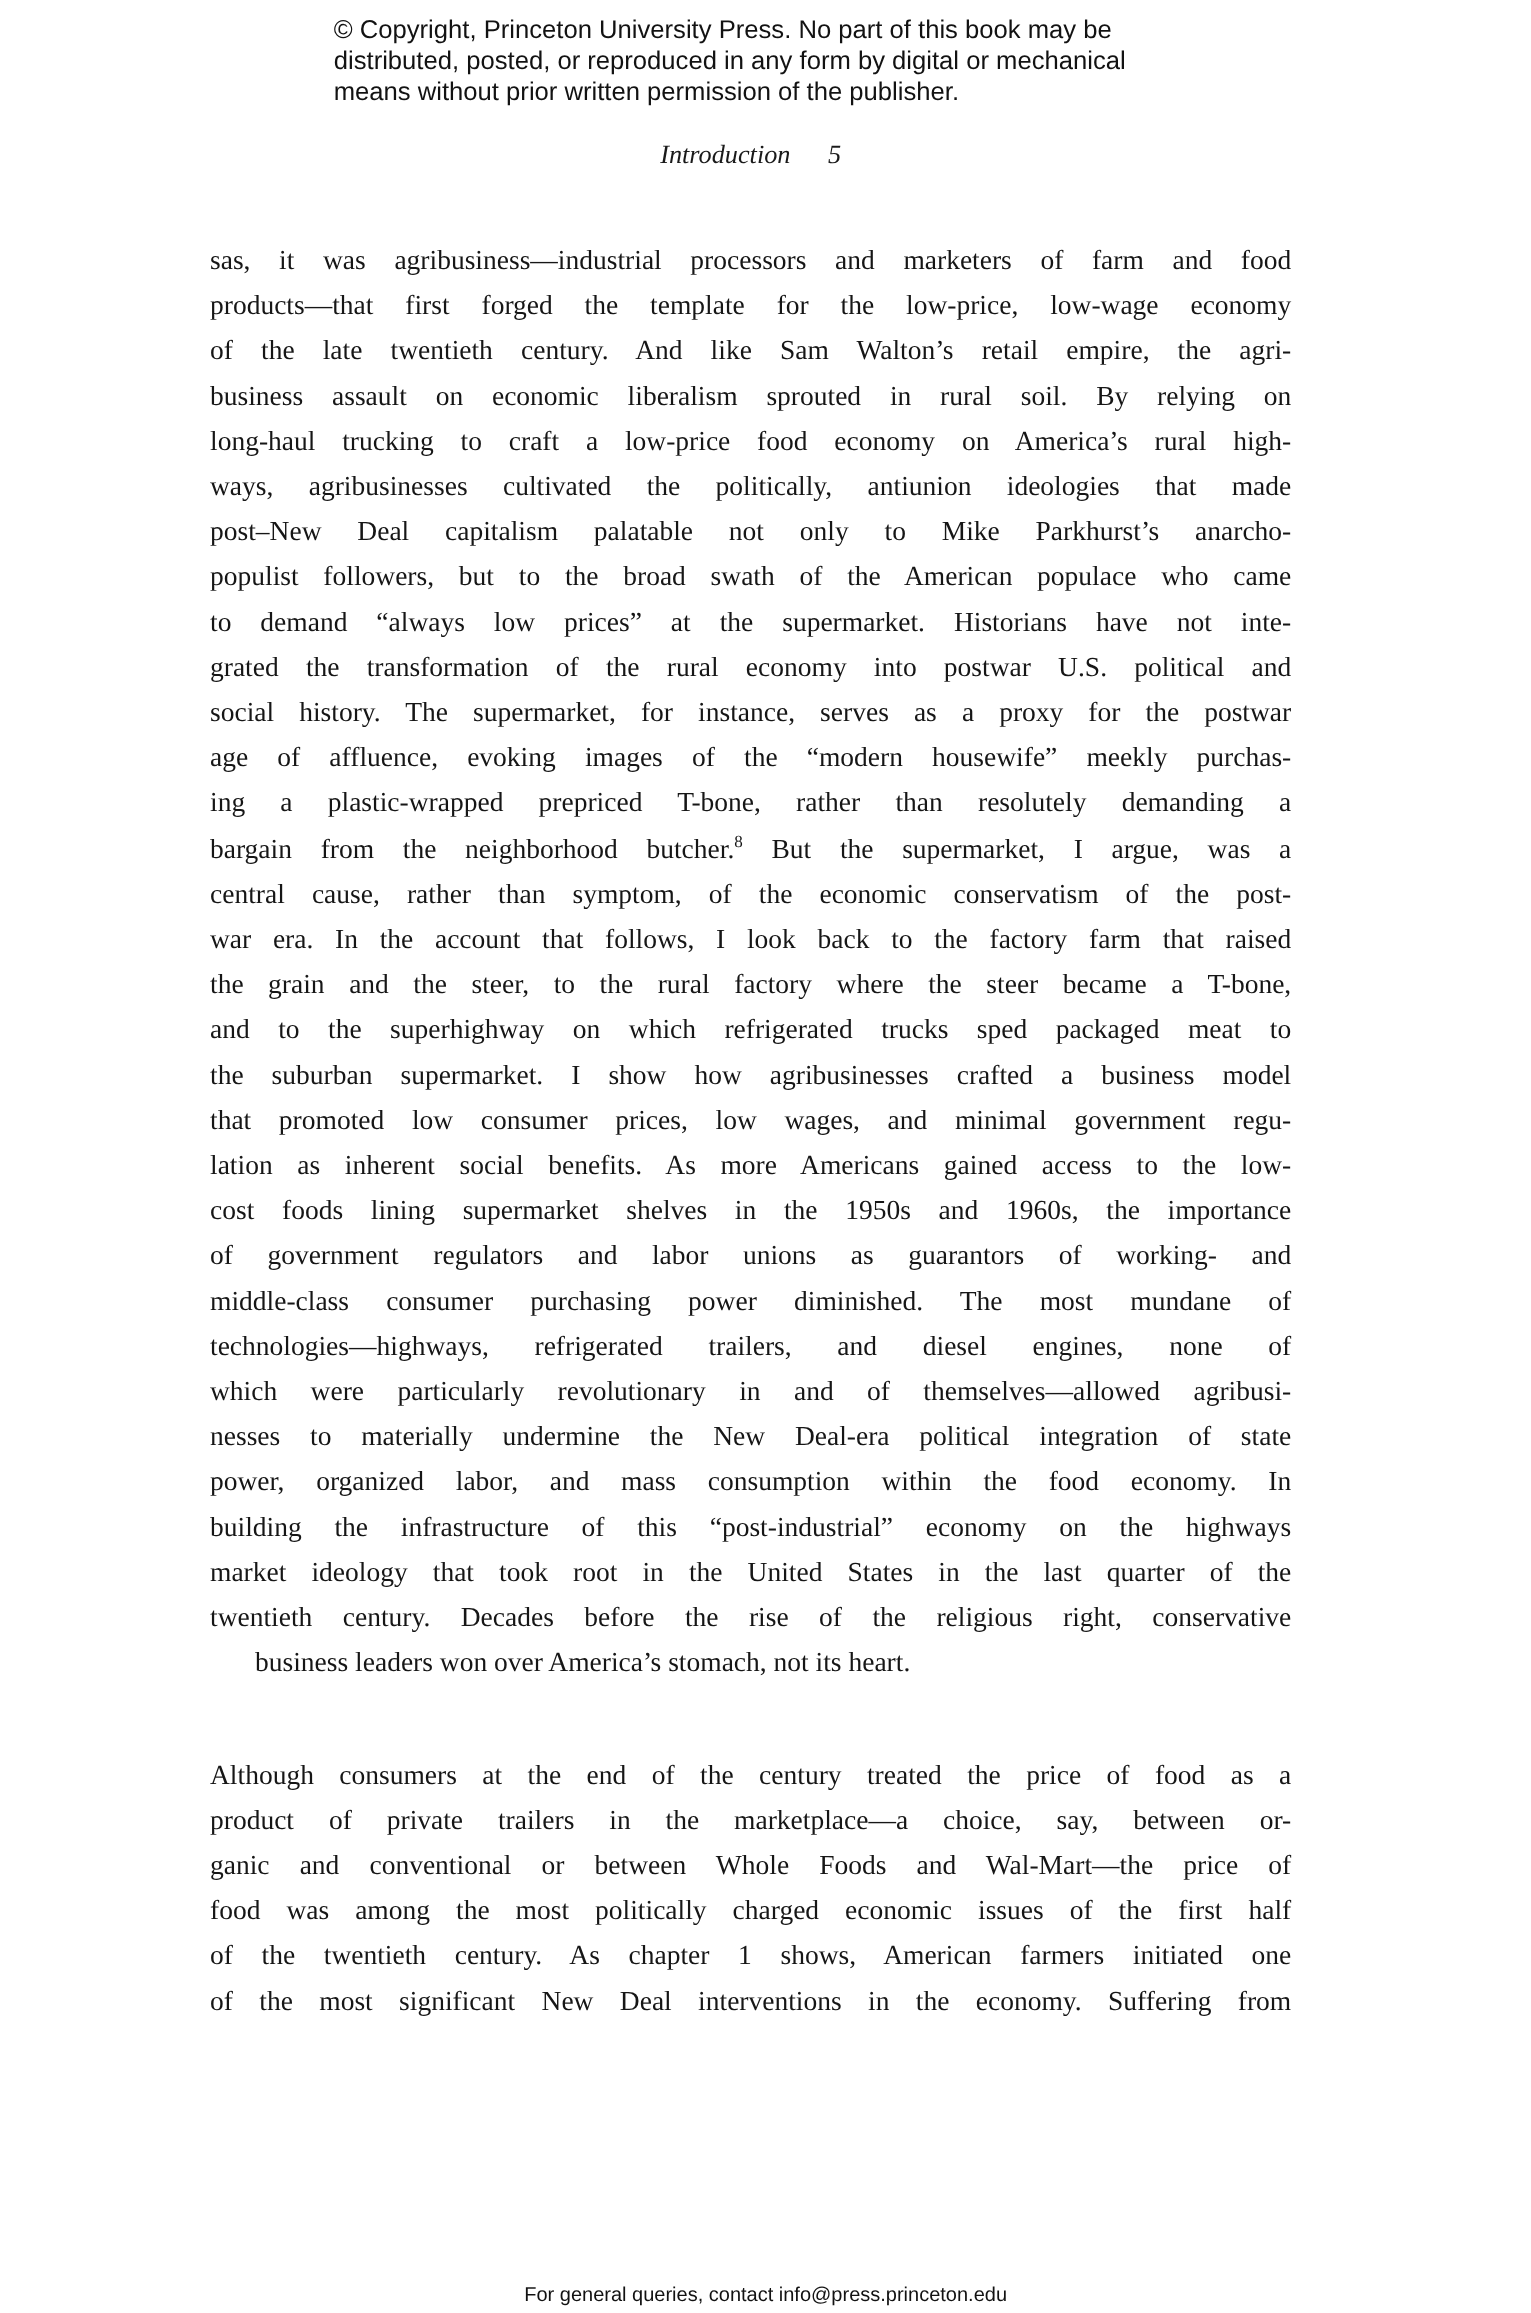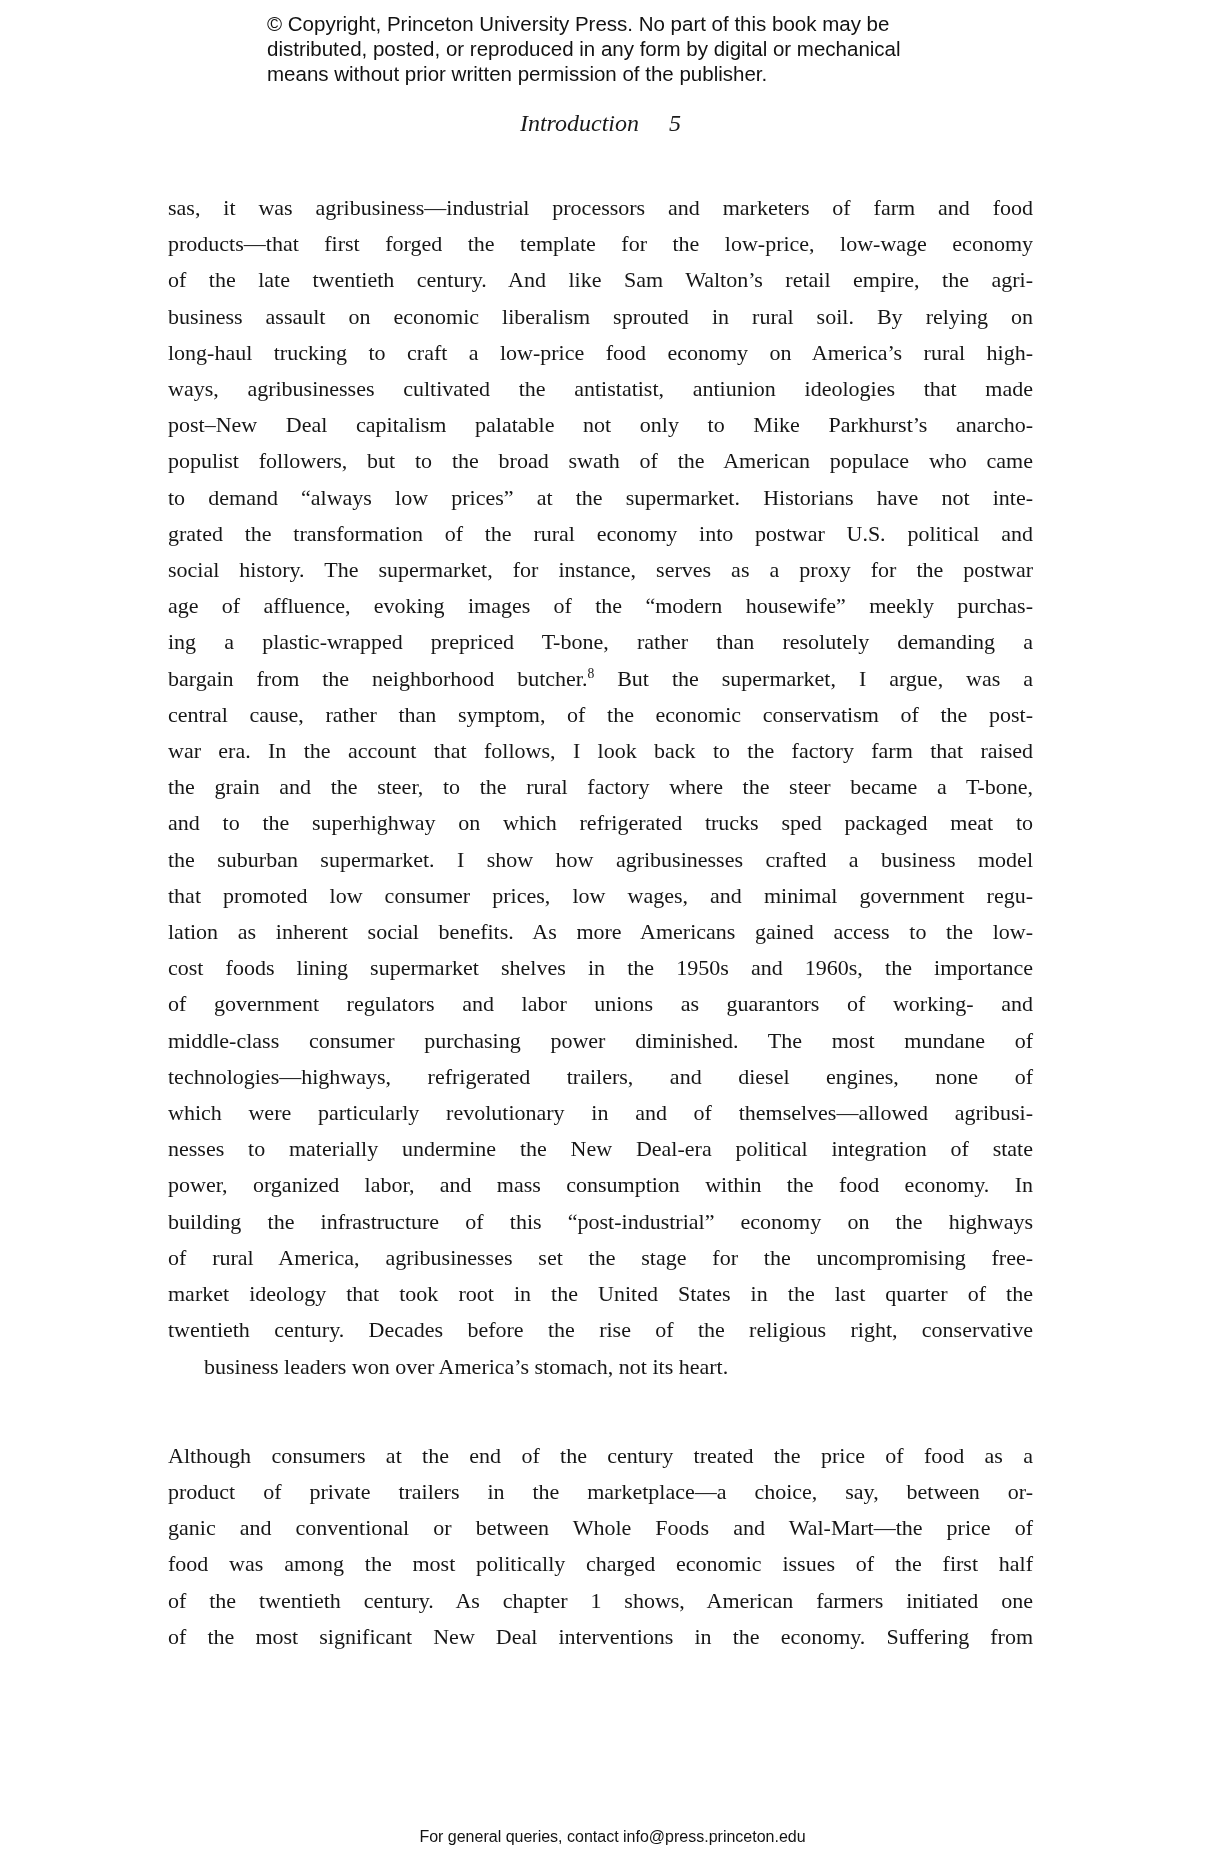--- a/index.html
+++ b/index.html
@@ -32,21 +32,21 @@
   }
   
   .running-head {
     position: absolute;
     left: 168px;
     top: 108px;
     width: 865px;
     text-align: center;
     font-family: "Liberation Serif", "DejaVu Serif", serif;
     font-style: italic;
-    font-size: 24px;
+    font-size: 21px;
     line-height: 30px;
     color: #1a1a1a;
   }
   .rh-page { margin-left: 30px; }
   
   .body-text {
     position: absolute;
     left: 168px;
     top: 190px;
     width: 865px;
@@ -98,21 +98,21 @@
   </div>
 
   <div class="body-text">
     <div class="para">
       <div class="lines">
           <div class="line">sas, it was agribusiness—industrial processors and marketers of farm and food</div>
           <div class="line">products—that first forged the template for the low-price, low-wage economy</div>
           <div class="line">of the late twentieth century. And like Sam Walton’s retail empire, the agri-</div>
           <div class="line">business assault on economic liberalism sprouted in rural soil. By relying on</div>
           <div class="line">long-haul trucking to craft a low-price food economy on America’s rural high-</div>
-          <div class="line">ways, agribusinesses cultivated the antistatist, antiunion ideologies that made</div>
+          <div class="line">ways, agribusinesses cultivated the politically, antiunion ideologies that made</div>
           <div class="line">post–New Deal capitalism palatable not only to Mike Parkhurst’s anarcho-</div>
           <div class="line">populist followers, but to the broad swath of the American populace who came</div>
           <div class="line">to demand “always low prices” at the supermarket. Historians have not inte-</div>
           <div class="line">grated the transformation of the rural economy into postwar U.S. political and</div>
           <div class="line">social history. The supermarket, for instance, serves as a proxy for the postwar</div>
           <div class="line">age of affluence, evoking images of the “modern housewife” meekly purchas-</div>
           <div class="line">ing a plastic-wrapped prepriced T-bone, rather than resolutely demanding a</div>
         </div>
       <div class="line footnote-line"><span>bargain from the neighborhood butcher.</span><sup class="fn">8</sup><span> But the supermarket, I argue, was a</span></div>
       <div class="lines lines-endleft">
@@ -124,21 +124,20 @@
           <div class="line">that promoted low consumer prices, low wages, and minimal government regu-</div>
           <div class="line">lation as inherent social benefits. As more Americans gained access to the low-</div>
           <div class="line">cost foods lining supermarket shelves in the 1950s and 1960s, the importance</div>
           <div class="line">of government regulators and labor unions as guarantors of working- and</div>
           <div class="line">middle-class consumer purchasing power diminished. The most mundane of</div>
           <div class="line">technologies—highways, refrigerated trailers, and diesel engines, none of</div>
           <div class="line">which were particularly revolutionary in and of themselves—allowed agribusi-</div>
           <div class="line">nesses to materially undermine the New Deal-era political integration of state</div>
           <div class="line">power, organized labor, and mass consumption within the food economy. In</div>
           <div class="line">building the infrastructure of this “post-industrial” economy on the highways</div>
-          <div class="line">of rural America, agribusinesses set the stage for the uncompromising free-</div>
           <div class="line">market ideology that took root in the United States in the last quarter of the</div>
           <div class="line">twentieth century. Decades before the rise of the religious right, conservative</div>
           <div class="line">business leaders won over America’s stomach, not its heart.</div>
         </div>
     </div>
 
     <div class="para para-2">
       <div class="lines">
           <div class="line">Although consumers at the end of the century treated the price of food as a</div>
           <div class="line">product of private trailers in the marketplace—a choice, say, between or-</div>

